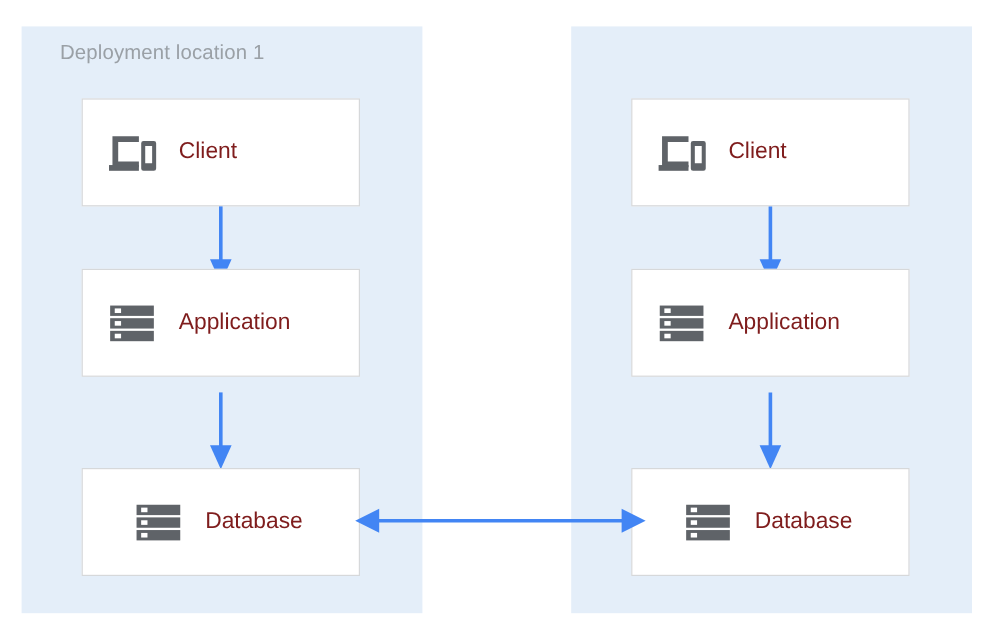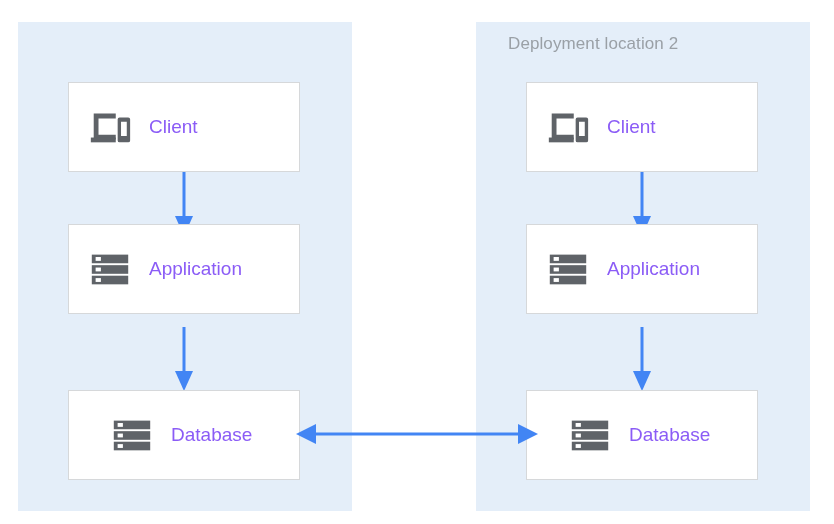--- a/index.html
+++ b/index.html
@@ -57,21 +57,21 @@
     justify-content: flex-start;
     padding-left: 18px;
   }
   .node.row-client { top: 60px; }
   .node.row-app    { top: 202px; }
   .node.row-db     { top: 368px; padding-left: 40px; }
 
   .node-label {
     font-size: 19px;
     line-height: 22px;
-    color: #8b5cf6;
+    color: #7f1d1d;
     margin-left: 16px;
     white-space: nowrap;
   }
 
   .node-icon {
     width: 46px;
     height: 46px;
     flex: 0 0 46px;
     display: block;
   }
@@ -107,20 +107,21 @@
 </style>
 </head>
 <body>
 
 <div id="canvas">
 
   <h1 class="sr-only">Multi-region deployment architecture</h1>
 
   <div class="panel loc1">
 
+    <div class="panel-label">Deployment location 1</div>
 
     <div class="node row-client">
       <svg class="node-icon" viewBox="0 0 48 48" aria-hidden="true">
 
         <path d="M7 10 h23 v5 H12 v17 h18 v5 H7 Z" fill="#5f6368"></path>
 
         <rect x="4" y="35" width="26" height="5" fill="#5f6368"></rect>
 
         <path d="M34 14 h9 a2 2 0 0 1 2 2 v22 a2 2 0 0 1 -2 2 h-9 a2 2 0 0 1 -2 -2 v-22 a2 2 0 0 1 2 -2 Z
                  M35.5 18.5 h6 v15 h-6 Z" fill="#5f6368" fill-rule="evenodd"></path>
@@ -158,21 +159,20 @@
         <rect x="9" y="22.5" width="5.5" height="4" fill="#ffffff"></rect>
         <rect x="5" y="31" width="38" height="9" fill="#5f6368"></rect>
         <rect x="9" y="33.5" width="5.5" height="4" fill="#ffffff"></rect>
       </svg>
       <span class="node-label">Database</span>
     </div>
   </div>
 
   <div class="panel loc2">
 
-    <div class="panel-label">Deployment location 2</div>
 
     <div class="node row-client">
       <svg class="node-icon" viewBox="0 0 48 48" aria-hidden="true">
         <path d="M7 10 h23 v5 H12 v17 h18 v5 H7 Z" fill="#5f6368"></path>
         <rect x="4" y="35" width="26" height="5" fill="#5f6368"></rect>
         <path d="M34 14 h9 a2 2 0 0 1 2 2 v22 a2 2 0 0 1 -2 2 h-9 a2 2 0 0 1 -2 -2 v-22 a2 2 0 0 1 2 -2 Z
                  M35.5 18.5 h6 v15 h-6 Z" fill="#5f6368" fill-rule="evenodd"></path>
       </svg>
       <span class="node-label">Client</span>
     </div>

